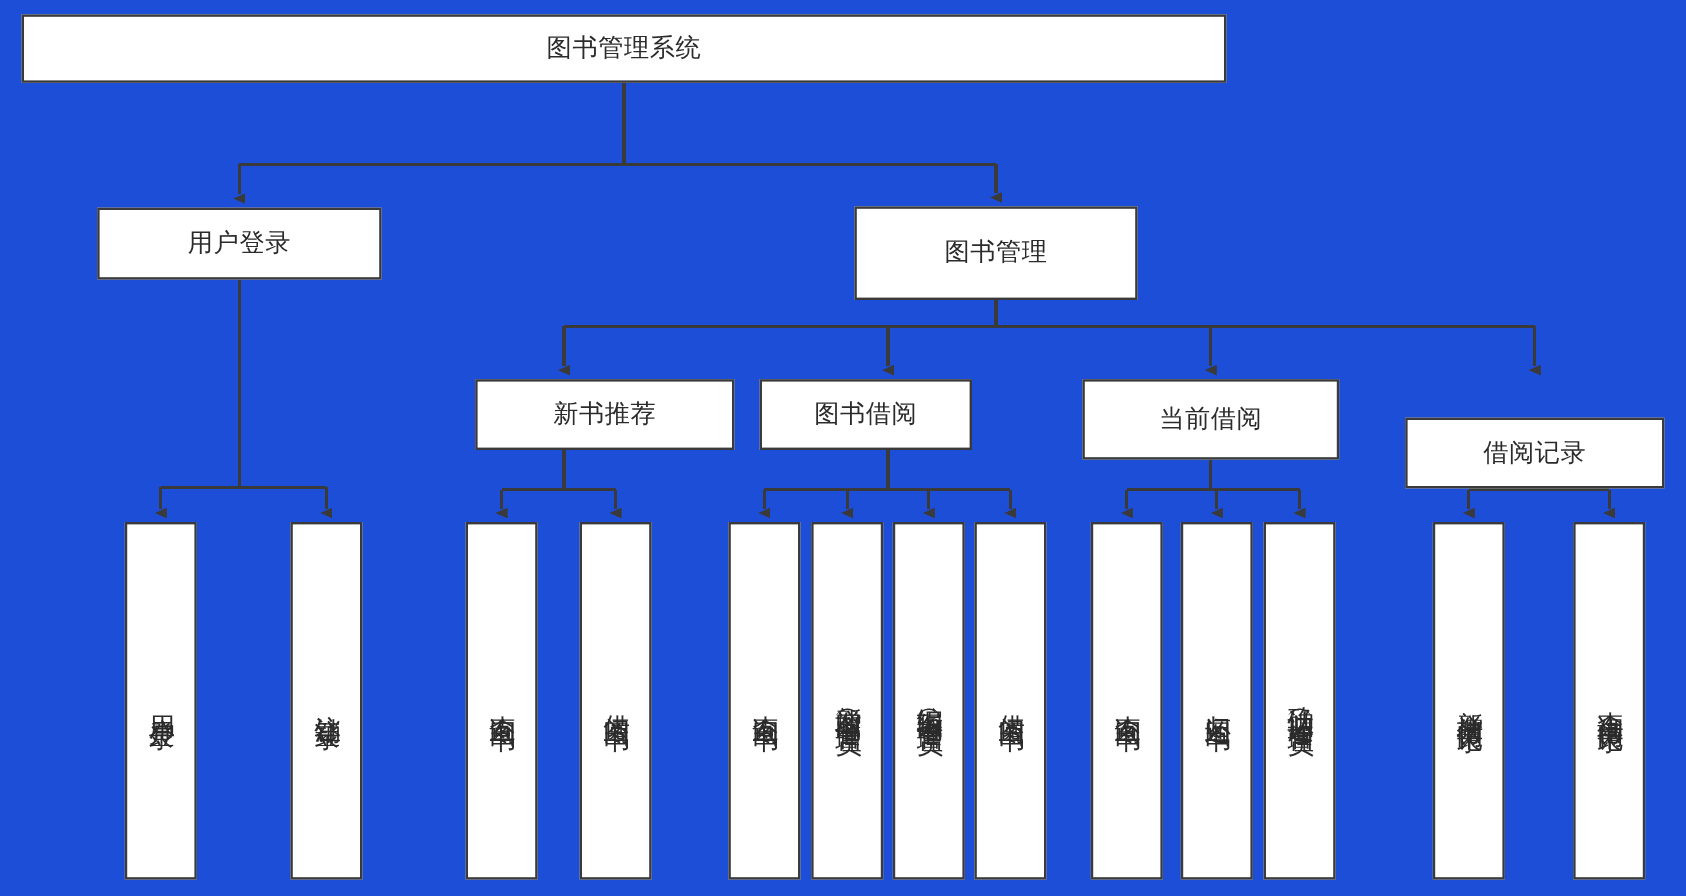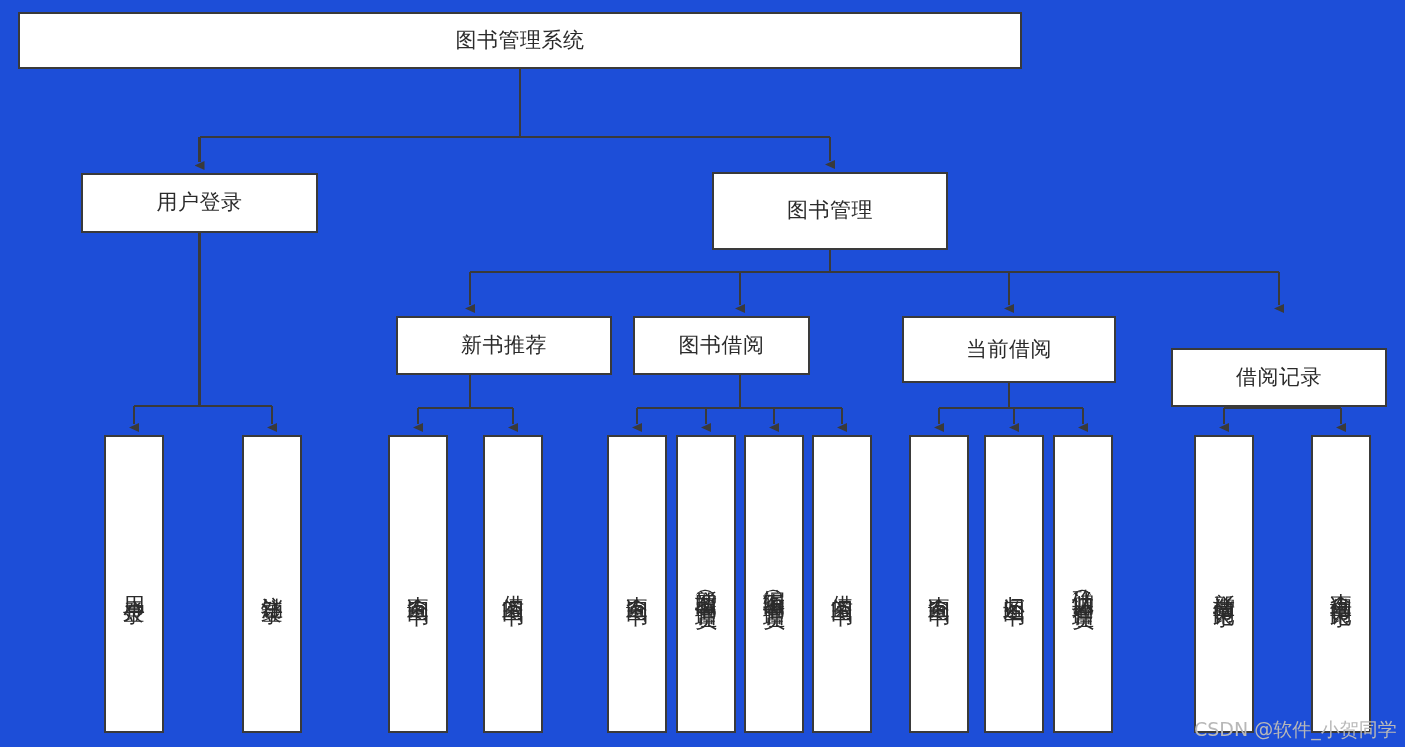--- a/index.html
+++ b/index.html
@@ -148,14 +148,13 @@
         <div class="label" style="color: rgb(43, 43, 43);">确认归还（管理员）</div>
       </div>
       <div class="node v" style="left: 1194px; top: 435px; width: 60px; height: 298px; border-color: rgb(58, 58, 58); background: rgb(255, 255, 255);">
         <div class="label" style="color: rgb(43, 43, 43);">新增借阅记录</div>
       </div>
       <div class="node v" style="left: 1311px; top: 435px; width: 60px; height: 298px; border-color: rgb(58, 58, 58); background: rgb(255, 255, 255);">
         <div class="label" style="color: rgb(43, 43, 43);">查询借阅记录</div>
       </div>
     </div>
 
-  <div class="watermark" style="left: 1194px; top: 717px; color: rgb(184, 184, 184);">CSDN @软件_小贺同学</div>
 </div>
 
 </body></html>

